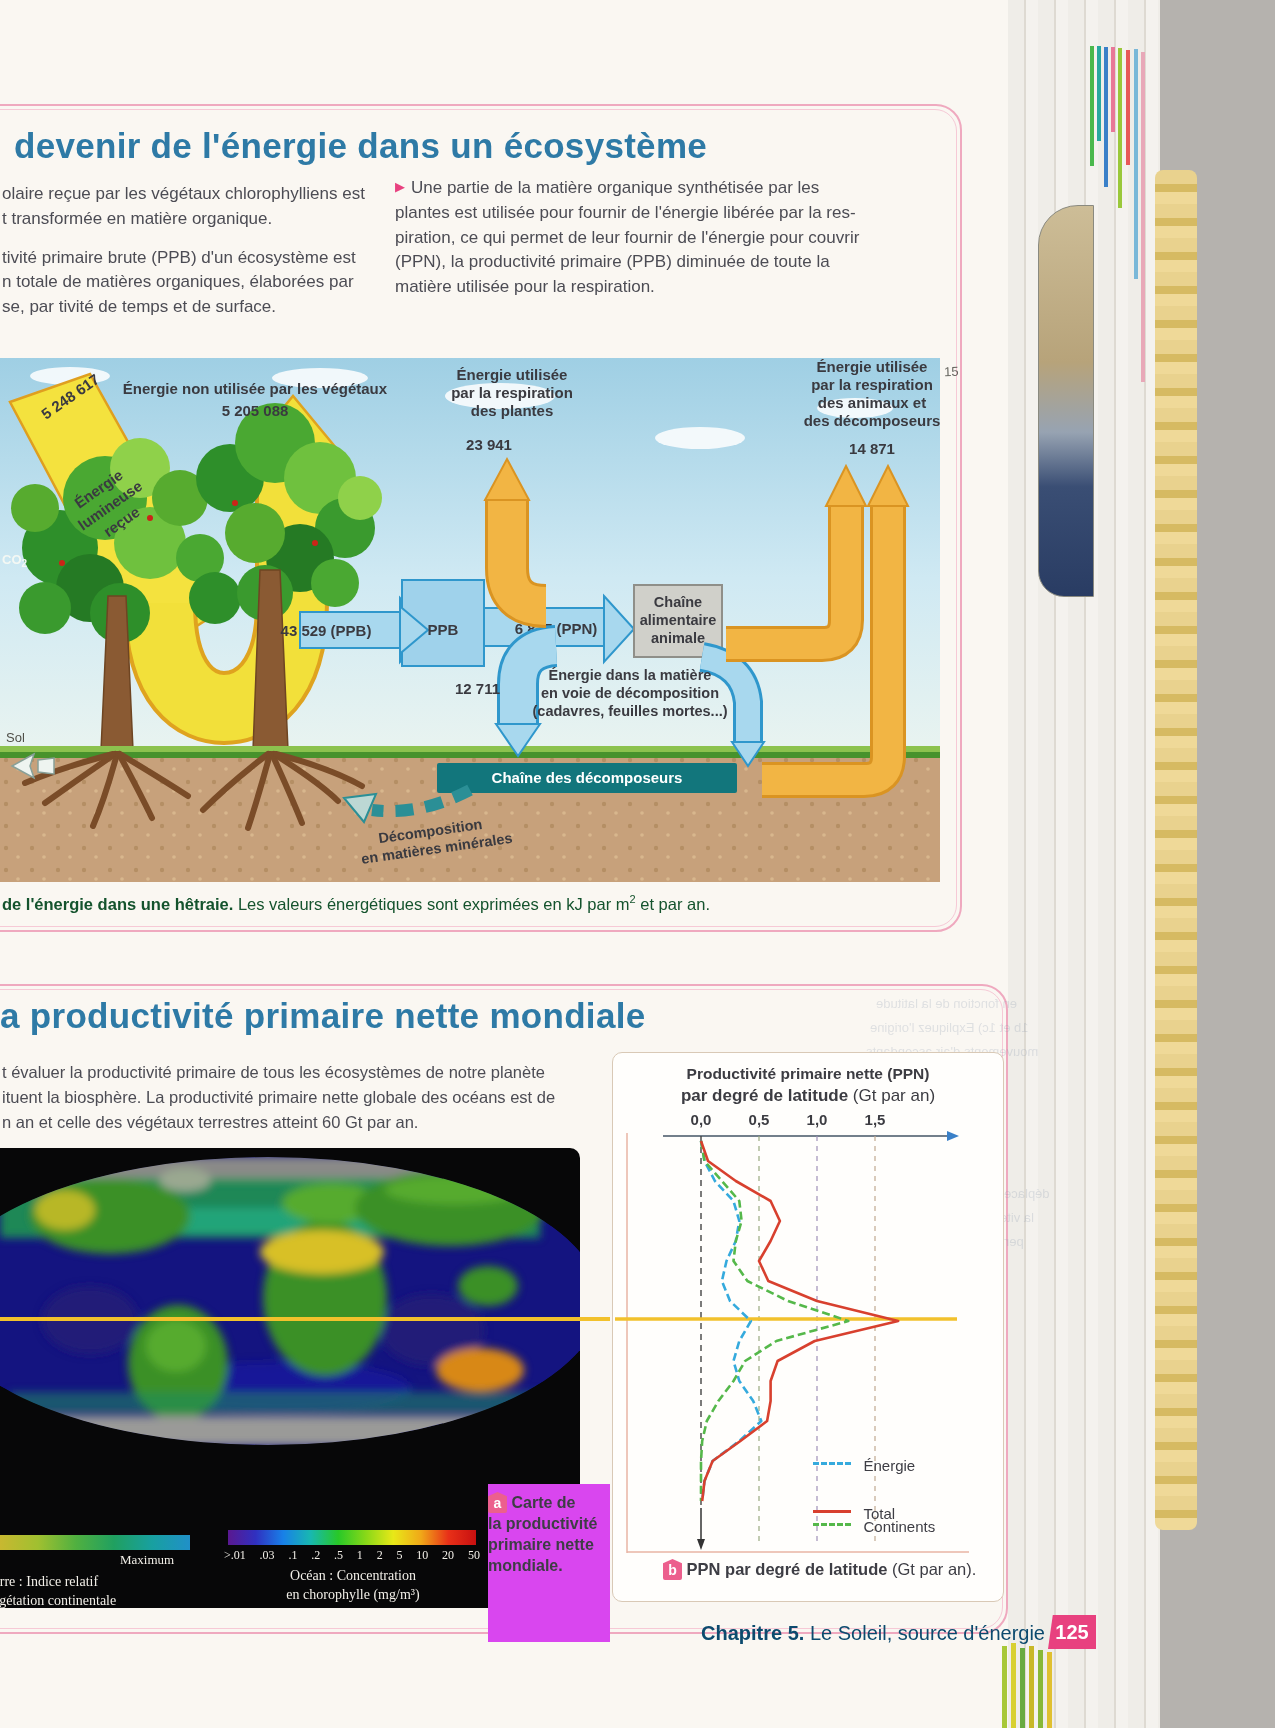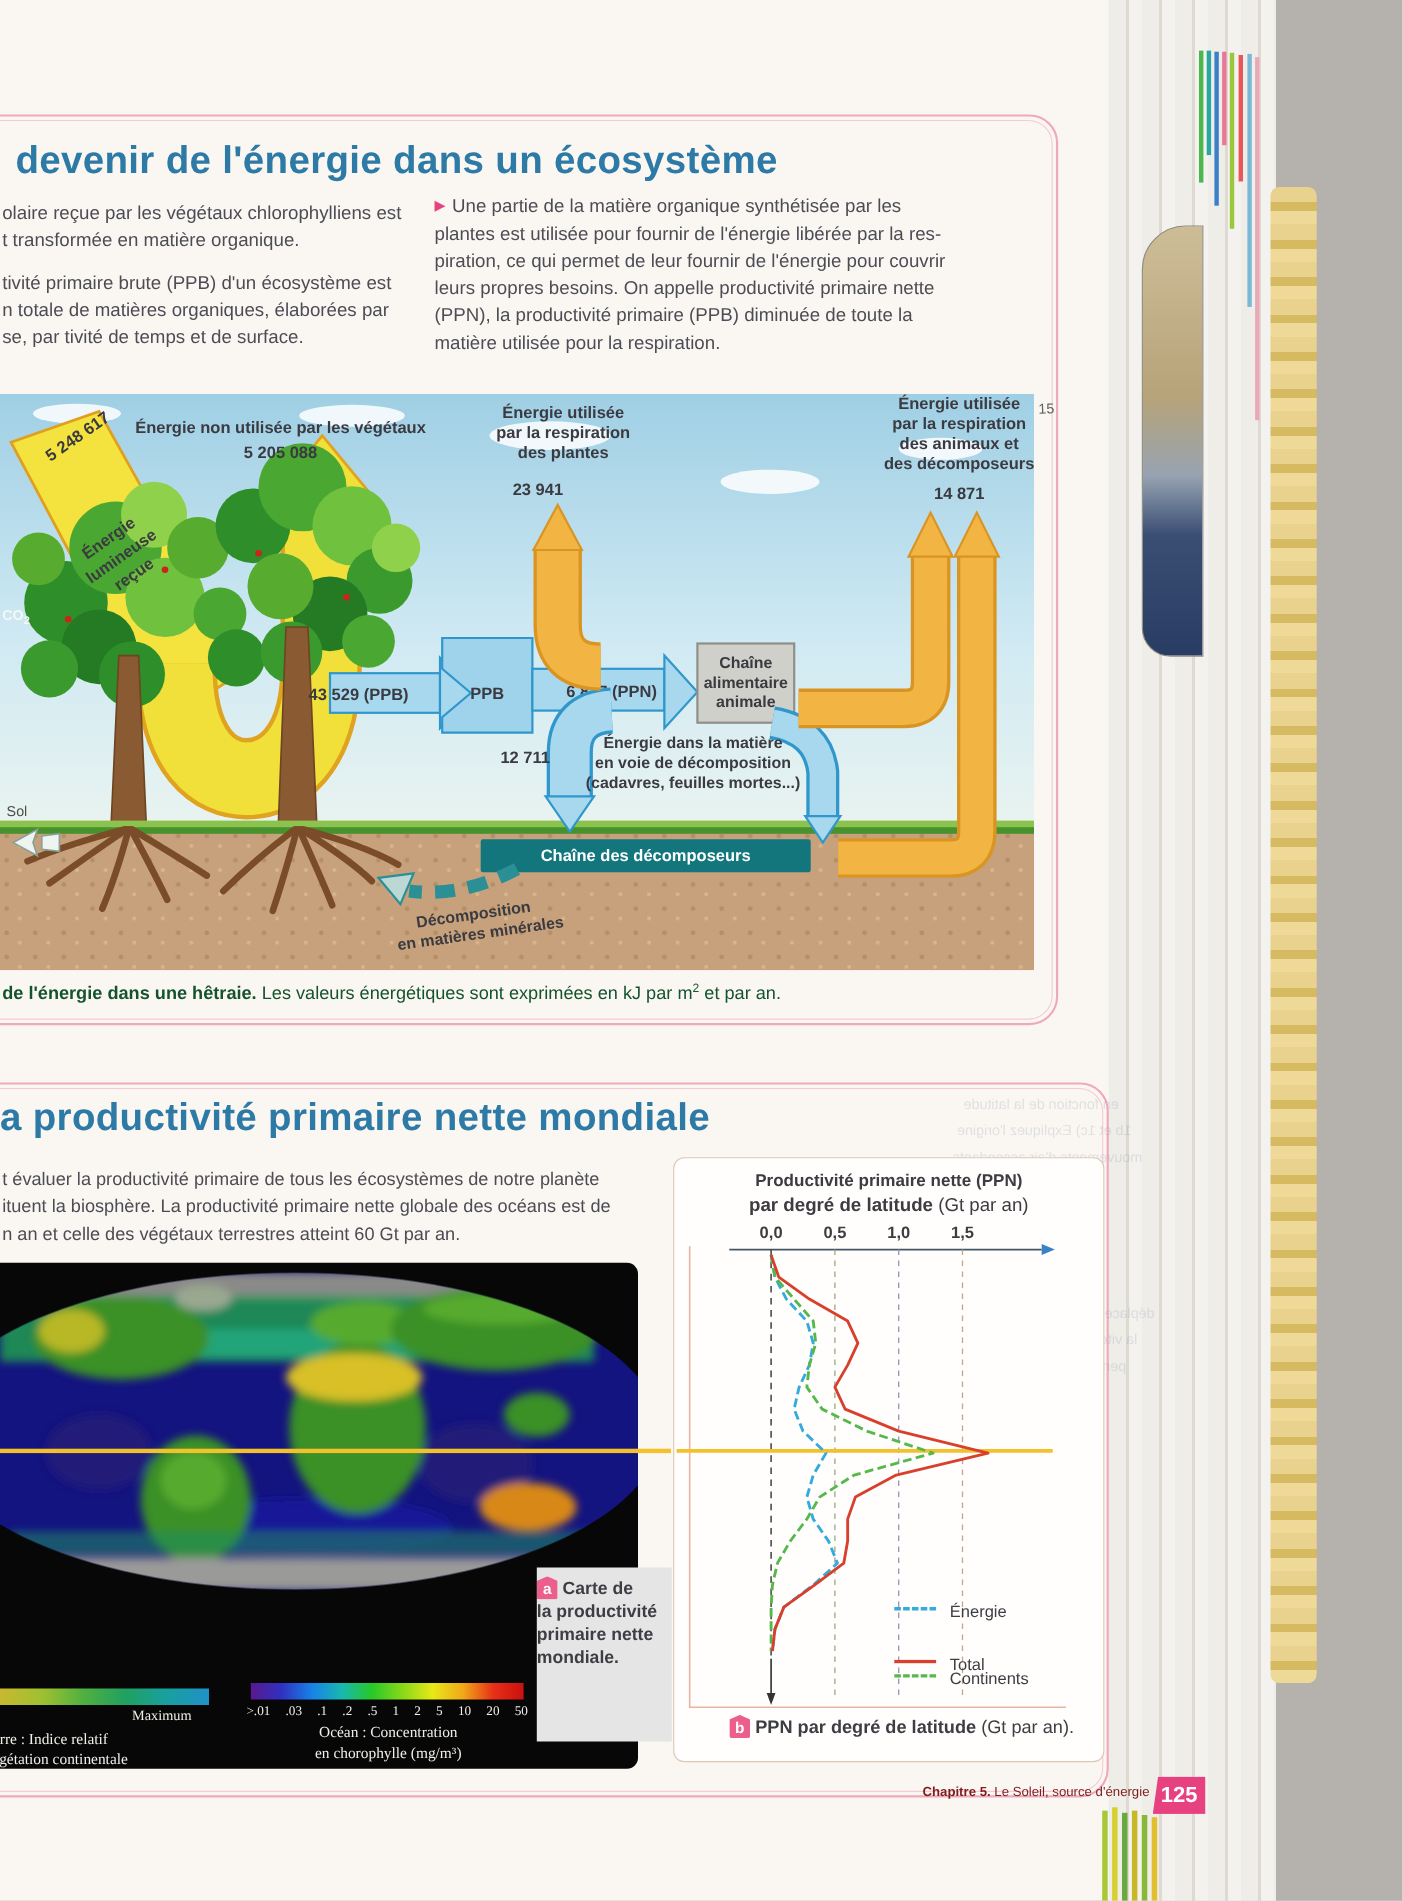--- a/index.html
+++ b/index.html
@@ -25,24 +25,24 @@
             border:1.5px solid #d9c9b6;border-radius:10px;z-index:20;}
   .ct1{position:absolute;left:0;right:0;top:12px;text-align:center;font-size:15.5px;font-weight:bold;color:#3c3c42;}
   .ct2{position:absolute;left:0;right:0;top:33px;text-align:center;font-size:17px;color:#3c3c42;}
   .ct2 b{font-weight:bold;}
   .legrow{position:absolute;left:200px;height:20px;z-index:5;}
   .lsample{display:inline-block;width:38px;vertical-align:6px;}
   .leglab{display:inline-block;margin-left:8px;font-size:15px;color:#3d3d44;}
   .tag{display:inline-block;width:19px;height:21px;background:#ec5f8d;color:#fff;font-weight:bold;
        font-size:14px;text-align:center;line-height:22px;border-radius:2px;
        clip-path:polygon(0 20%,50% 0,100% 20%,100% 100%,0 100%);}
-  .capA{position:absolute;left:488px;top:1425px;width:122px;height:150px;background:#e5e5e5;z-index:35;
+  .capA{position:absolute;left:488px;top:1484px;width:122px;height:150px;background:#d946ef;z-index:35;
         font-size:16px;font-weight:bold;color:#3d3d44;line-height:21px;padding-top:8px;}
   .eqline{position:absolute;left:-40px;top:1317px;width:650px;height:4px;background:#f2c12c;z-index:30;}
-  .footer{position:absolute;top:1622px;left:645px;width:400px;text-align:right;font-size:12px;color:#7f1d1d;z-index:10;white-space:nowrap;}
+  .footer{position:absolute;top:1622px;left:645px;width:400px;text-align:right;font-size:20px;color:#0c4a6e;z-index:10;white-space:nowrap;}
   .footer b{font-weight:bold;}
   .pagebadge{position:absolute;left:1048px;top:1615px;width:48px;height:34px;background:#e8417f;color:#fff;
              font-weight:bold;font-size:20px;text-align:center;line-height:34px;z-index:12;
              clip-path:polygon(10% 0,100% 0,100% 100%,0 100%);}
   .stack{position:absolute;left:1008px;top:0;width:152px;height:1728px;z-index:1;background:#efede8;
          background-image:repeating-linear-gradient(90deg,#efede8 0 16px,#dedad2 16px 18px,#f4f2ee 18px 30px);}
   .bookedge2{position:absolute;left:1155px;top:170px;width:42px;height:1360px;z-index:2;border-radius:8px;
             background:repeating-linear-gradient(180deg,#e9d28e 0 14px,#d6ba62 14px 22px,#efd998 22px 34px);}
   .photo{position:absolute;left:1038px;top:205px;width:54px;height:390px;z-index:3;border:1px solid #8a8a80;
          border-radius:40px 0 0 26px;
@@ -97,21 +97,20 @@
   <div>t transformée en matière organique.</div>
   <div class="gap">tivité primaire brute (PPB) d'un écosystème est</div>
   <div>n totale de matières organiques, élaborées par</div>
   <div>se, par tivité de temps et de surface.</div>
 </div>
 
 <div class="abs bodytxt" style="left:395px;top:175px;">
   <div><span class="bullet">▶</span><span>Une partie de la matière organique synthétisée par les</span></div>
   <div>plantes est utilisée pour fournir de l'énergie libérée par la res-</div>
   <div>piration, ce qui permet de leur fournir de l'énergie pour couvrir</div>
-  <div>leurs propres besoins. On appelle productivité primaire nette</div>
   <div>(PPN), la productivité primaire (PPB) diminuée de toute la</div>
   <div>matière utilisée pour la respiration.</div>
 </div>
 
 <div class="abs" style="left:0;top:358px;width:940px;height:524px;z-index:10;">
 <svg width="940" height="524" viewBox="0 0 940 524">
   <defs>
     <linearGradient id="sky" x1="0" y1="0" x2="0" y2="1">
       <stop offset="0" stop-color="#9fcfe4"></stop>
           <stop offset=".55" stop-color="#cfe9f3"></stop>

